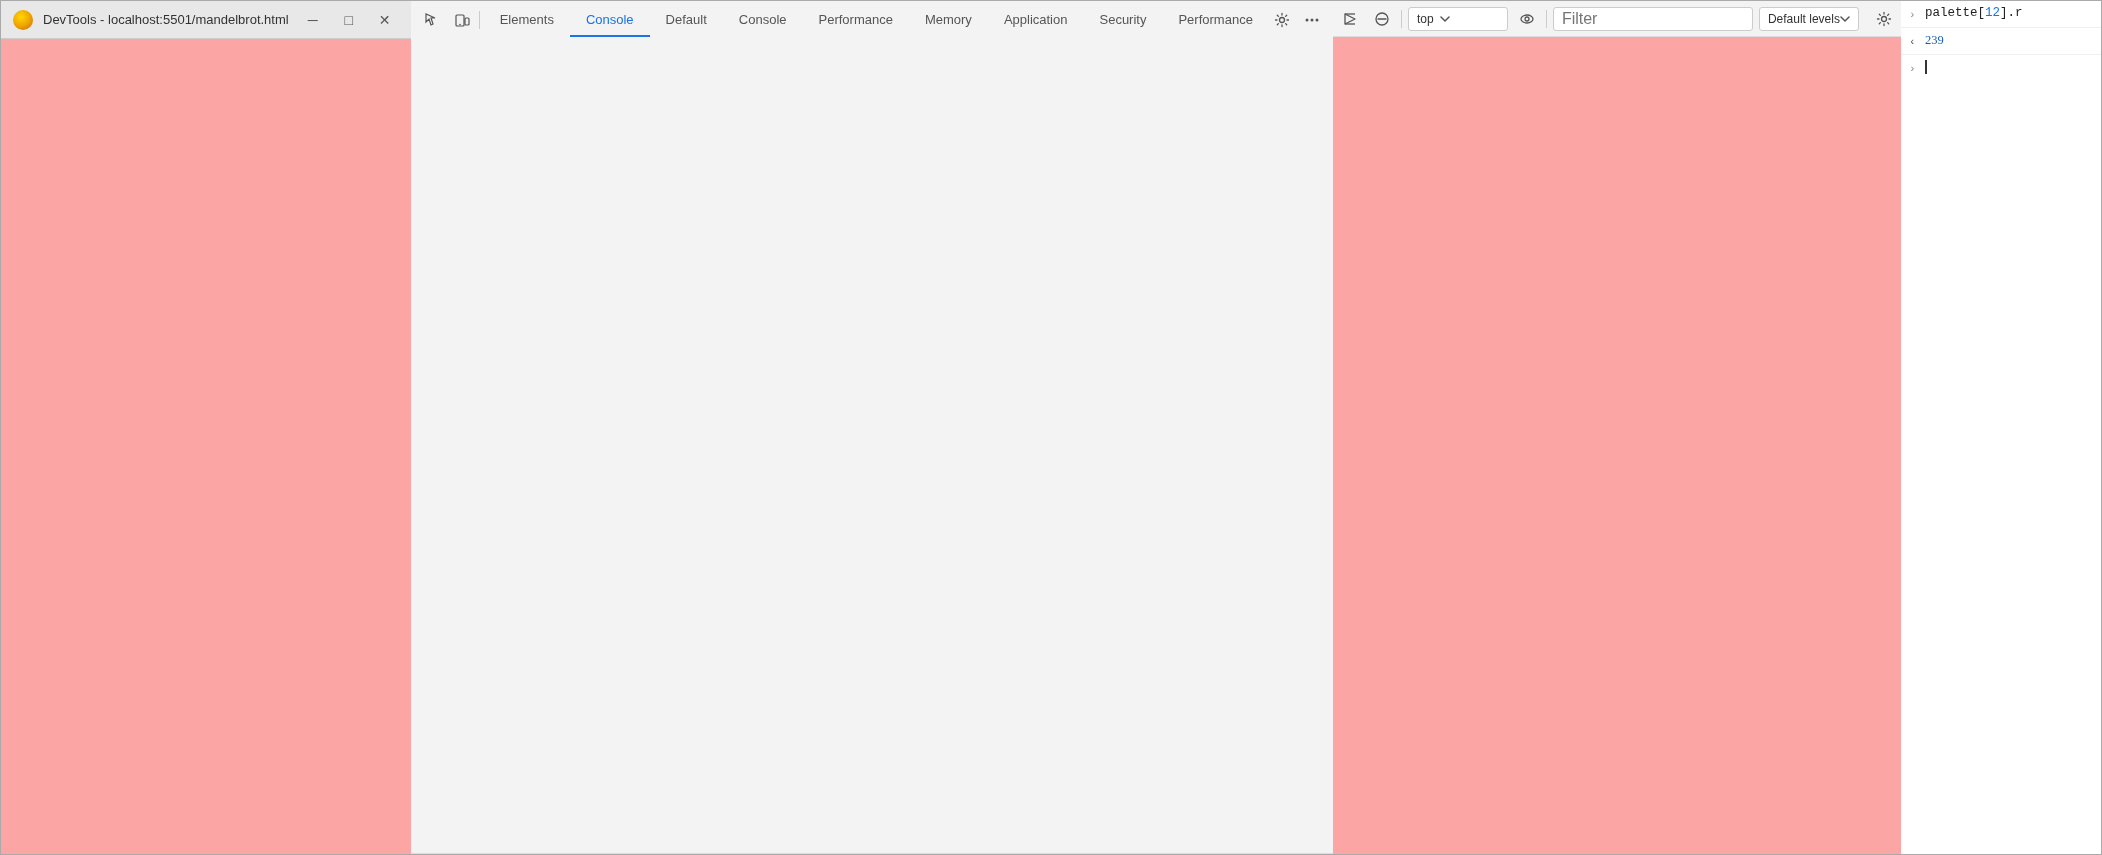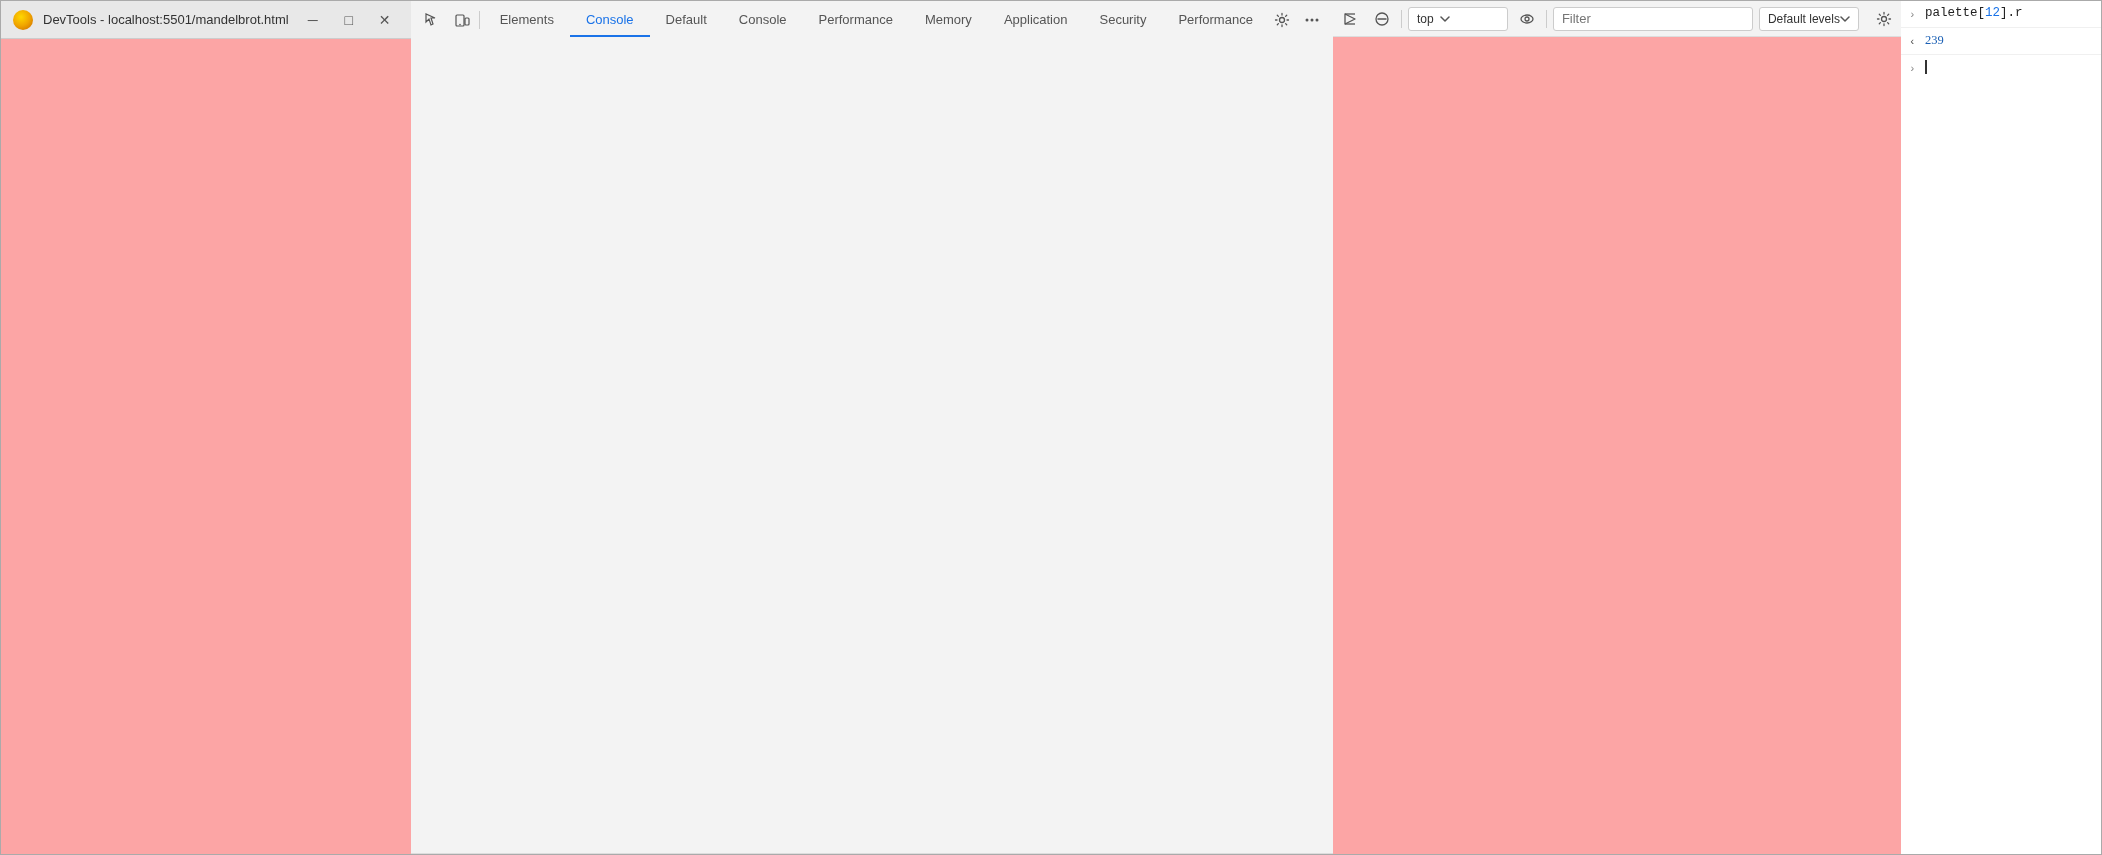--- a/index.html
+++ b/index.html
@@ -171,21 +171,21 @@
       font-size: 12px;
       color: #333;
       min-width: 100px;
     }
 
     .filter-input {
       height: 24px;
       border: 1px solid #ccc;
       border-radius: 3px;
       padding: 0 8px;
-      font-size: 13px;
+      font-size: 16px;
       width: 200px;
       outline: none;
     }
 
     .levels-btn {
       display: flex;
       align-items: center;
       height: 24px;
       padding: 0 8px;
       border: 1px solid #ccc;

